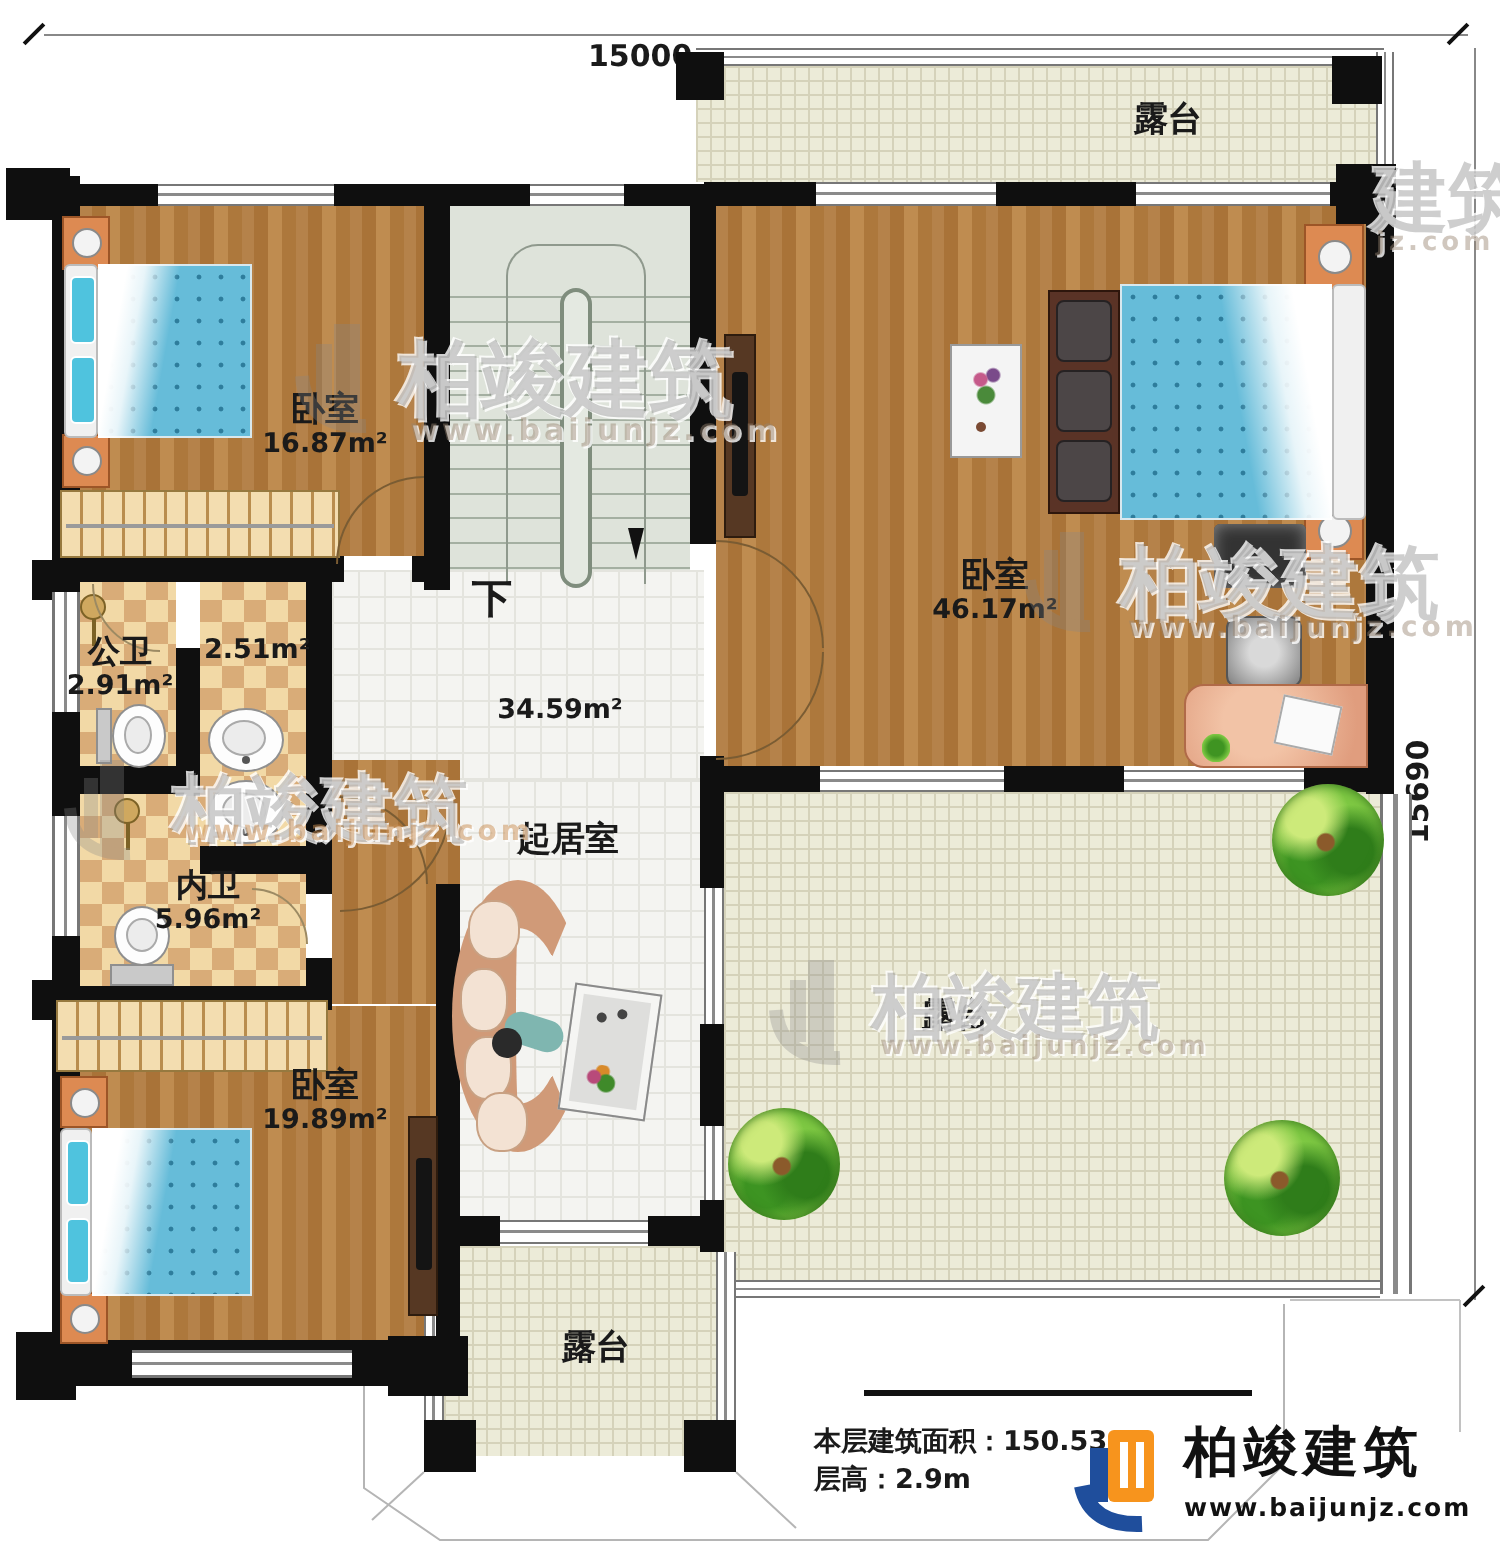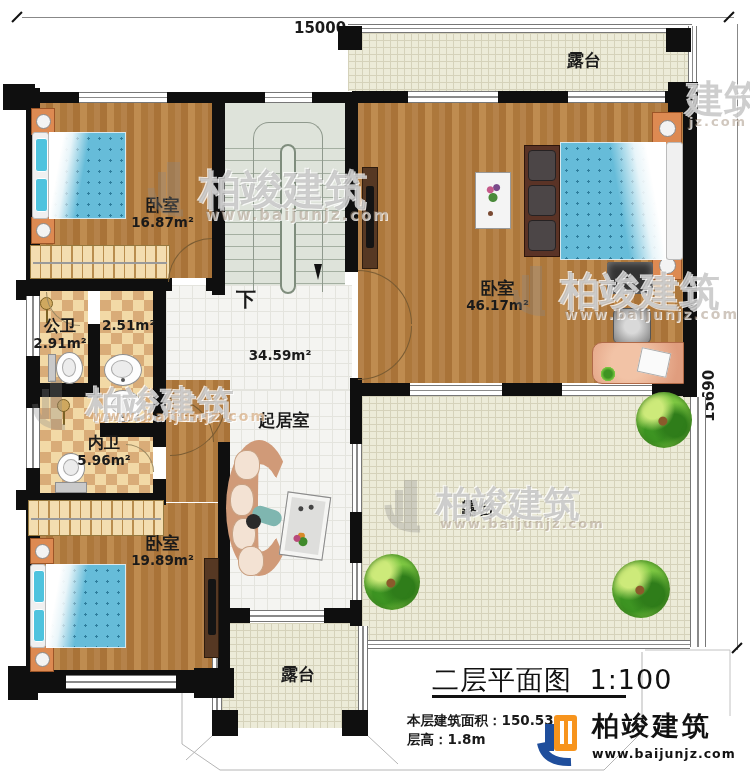--- a/index.html
+++ b/index.html
@@ -336,30 +336,26 @@
         <path d="M6 29 q2 25 32 24" stroke="#888" stroke-width="7" fill="none"></path>
       </svg>
     <div class="a wmtxt" style="left:54px;top:4px;font-size:36px">柏竣建筑</div>
     <div class="a wmurl" style="left:58px;top:40px;font-size:13px">www.baijunjz.com</div>
   </div>
   <div class="a" style="left:686px;top:74px">
     <div class="a wmtxt" style="left:0;top:0;font-size:38px">建筑</div>
     <div class="a wmurl" style="left:2px;top:40px;font-size:13px">jz.com</div>
   </div>
 
-  <div class="a ttl" style="left:432px;top:662px">
-    <span>二层平面图</span>
-    <span style="margin-left:8px">1:100</span>
-  </div>
   <div class="a" style="left:432px;top:695px;width:194px;height:3px;background:#111"></div>
   <div class="a info" style="left:407px;top:712px">
     <span>本层建筑面积：</span><span>150.53m²</span>
   </div>
   <div class="a info" style="left:407px;top:731px">
-    <span>层高：</span><span>1.8m</span>
+    <span>层高：</span><span>2.9m</span>
   </div>
   <div class="a" style="left:529px;top:709px;width:60px;height:62px">
     <svg width="60" height="62">
         <path d="M12 34 Q16 54 42 53" stroke="#1f4e9c" stroke-width="8" fill="none"></path>
         <rect x="25" y="6" width="23" height="36" rx="3" fill="#f7941d"></rect>
         <rect x="31" y="12" width="4" height="23" fill="#fff"></rect>
         <rect x="39" y="12" width="4" height="23" fill="#fff"></rect>
         <rect x="16" y="15" width="9" height="27" fill="#1f4e9c"></rect>
       </svg>
   </div>

